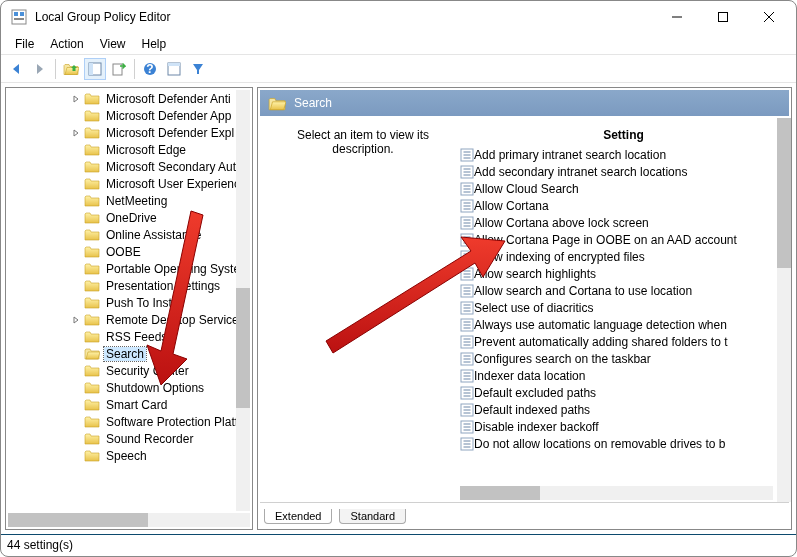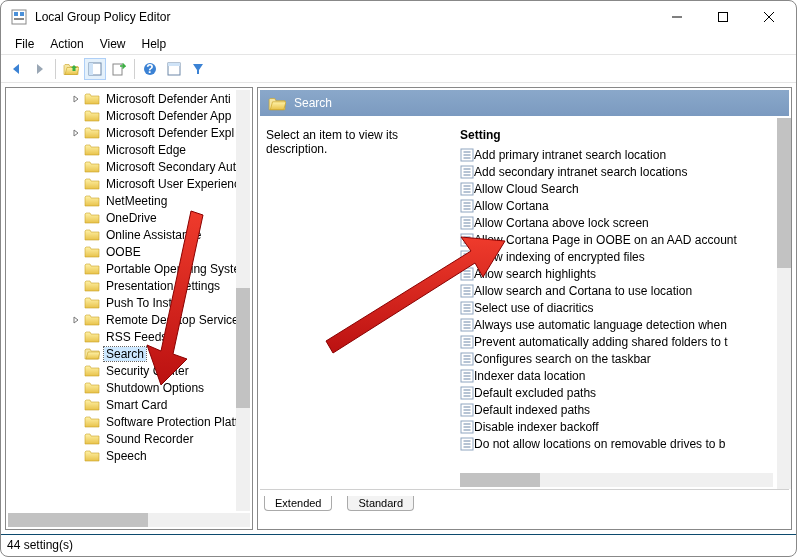--- a/index.html
+++ b/index.html
@@ -7,42 +7,42 @@
 .titlebar { height: 32px; display: flex; align-items: center; padding: 0 4px 0 10px; justify-content: center; }
 .titlebar .app-icon { width: 16px; height: 16px; margin-right: 8px; }
 .titlebar .title { flex: 1; font-size: 12px; }
 .winbtns { display: flex; }
 .winbtn { width: 46px; height: 32px; display: flex; align-items: center; justify-content: center; }
 .menubar { height: 22px; display: flex; align-items: center; padding: 0 6px; border-bottom: 1px solid #e5e5e5; }
 .menuitem { padding: 2px 8px; }
 .toolbar { height: 28px; display: flex; align-items: center; padding: 0 4px; gap: 2px; border-bottom: 1px solid #e5e5e5; }
 .tbtn { width: 22px; height: 22px; display: flex; align-items: center; justify-content: center; border: 1px solid transparent; }
 .tsep { width: 1px; height: 20px; background: #d0d0d0; margin: 0 2px; }
-.content { display: flex; height: 451px; padding: 4px; gap: 4px; }
+.content { display: flex; height: 451px; padding: 4px; gap: 4px; text-align: center; }
 .pane { border: 1px solid #888; background: #fff; position: relative; overflow: hidden; }
 .tree-pane { width: 248px; }
 .detail-pane { flex: 1; display: flex; flex-direction: column; }
 .tree { padding: 2px 0 0 0; height: 426px; overflow: hidden; }
 .tree-row { display: flex; align-items: center; height: 17px; padding-left: 78px; white-space: nowrap; }
 .chev { width: 12px; display: inline-flex; justify-content: center; color: #666; margin-left: -14px; margin-right: 2px; }
 .folder-icon { width: 16px; height: 13px; margin-right: 4px; flex-shrink: 0; }
 .tree-label { padding: 0 2px; }
 .tree-label.sel { background: #cde8ff; outline: 1px dotted #666; }
 .hscroll { position: absolute; bottom: 2px; left: 2px; right: 2px; height: 14px; background: #f0f0f0; }
 .hscroll-thumb { position: absolute; top: 0; height: 14px; background: #c2c2c2; }
 .vscroll { position: absolute; top: 2px; right: 2px; bottom: 18px; width: 14px; background: #f0f0f0; }
 .vscroll-thumb { position: absolute; left: 0; width: 14px; background: #c2c2c2; }
 .detail-header { background: #7d9ec0; background: linear-gradient(#8aa8ca,#7b9ac0); color: #fff; height: 26px; display: flex; align-items: center; padding: 0 8px; gap: 8px; margin: 2px; }
 .detail-body { flex: 1; display: flex; padding: 10px 4px 4px 8px; position: relative; }
 .desc-col { width: 194px; }
 .list-col { flex: 1; position: relative; }
 .col-header { font-size: 12px; padding-bottom: 4px; font-weight: bold; }
 .setting-row { display: flex; align-items: center; height: 17px; white-space: nowrap; gap: 0; }
 .setting-icon { width: 14px; height: 14px; flex-shrink: 0; }
-.tabs { height: 22px; display: flex; align-items: flex-end; padding-left: 4px; gap: 16px; border-top: 1px solid #d0d0d0; margin: 0 2px 18px 2px; }
+.tabs { height: 22px; display: flex; align-items: flex-end; padding-left: 4px; gap: 8px; border-top: 1px solid #d0d0d0; margin: 0 2px 5px 2px; }
 .tab { border: 1px solid #aaa; border-top: none; border-radius: 0 0 4px 4px; padding: 1px 10px; background: #fff; margin-right: -1px; font-size: 11px; }
 .tab.inactive { background: #f3f3f3; }
 .status { height: 20px; border-top: 1px solid #0c4a6e; display: flex; align-items: center; padding: 0 6px; font-size: 11px; }
 .arrow-annot { position: absolute; pointer-events: none; }
 </style>
 </head>
 <body>
 
 <svg width="0" height="0" style="position:absolute">
   <defs>

